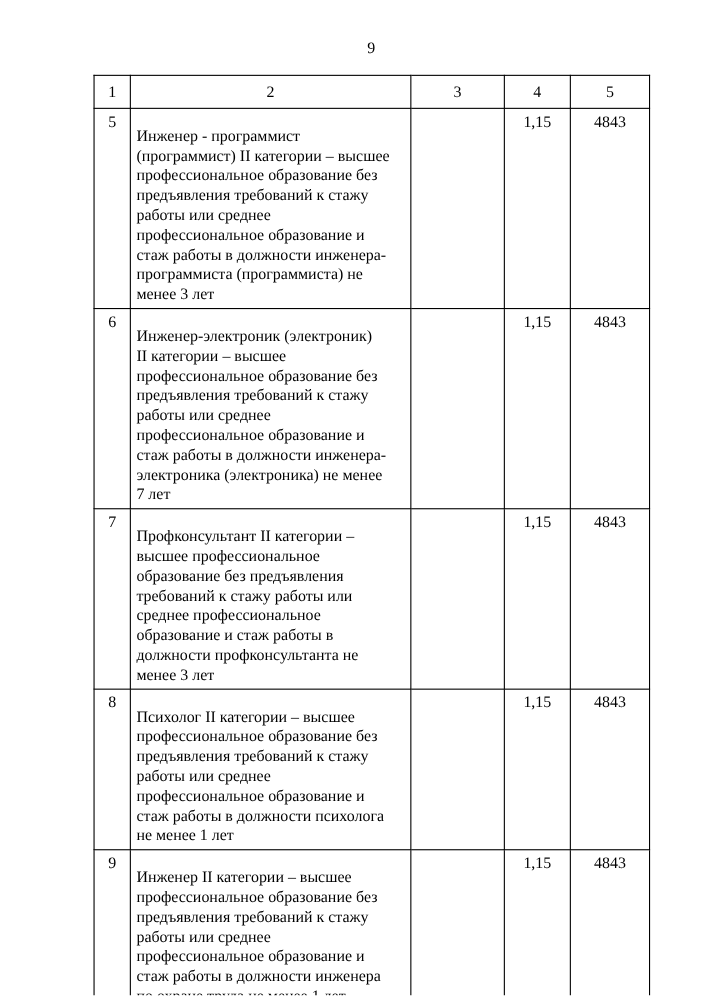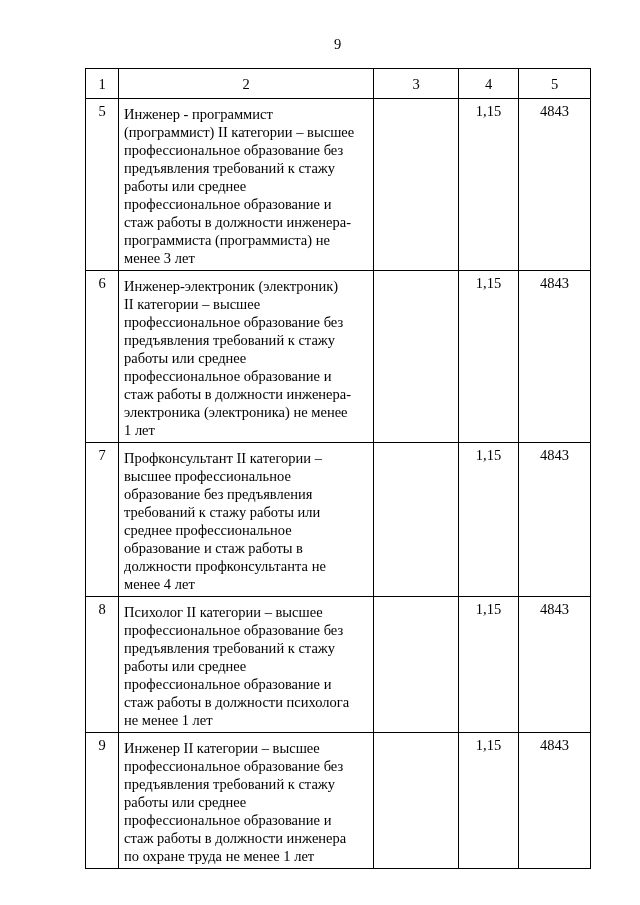--- a/index.html
+++ b/index.html
@@ -54,21 +54,21 @@
   .doc-table td {
     vertical-align: top;
   }
   td.cell-num {
     text-align: center;
     padding-top: 3px;
     line-height: 18px;
   }
   td.cell-desc {
     text-align: left;
-    padding: 6px 4px 3px 5px;
+    padding: 16px 4px 3px 5px;
     line-height: 18px;
     white-space: pre-line;
   }
   td.cell-empty {
     padding-top: 3px;
   }
   td.cell-val {
     text-align: center;
     padding-top: 3px;
     line-height: 18px;
@@ -118,35 +118,35 @@
       <tr>
         <td class="cell-num">6</td>
         <td class="cell-desc">Инженер-электроник (электроник)
 II категории – высшее
 профессиональное образование без
 предъявления требований к стажу
 работы или среднее
 профессиональное образование и
 стаж работы в должности инженера-
 электроника (электроника) не менее
-1 лет</td>
+7 лет</td>
         <td class="cell-empty"></td>
         <td class="cell-val">1,15</td>
         <td class="cell-val">4843</td>
       </tr>
       <tr>
         <td class="cell-num">7</td>
         <td class="cell-desc">Профконсультант II категории –
 высшее профессиональное
 образование без предъявления
 требований к стажу работы или
 среднее профессиональное
 образование и стаж работы в
 должности профконсультанта не
-менее 4 лет</td>
+менее 3 лет</td>
         <td class="cell-empty"></td>
         <td class="cell-val">1,15</td>
         <td class="cell-val">4843</td>
       </tr>
       <tr>
         <td class="cell-num">8</td>
         <td class="cell-desc">Психолог II категории – высшее
 профессиональное образование без
 предъявления требований к стажу
 работы или среднее

